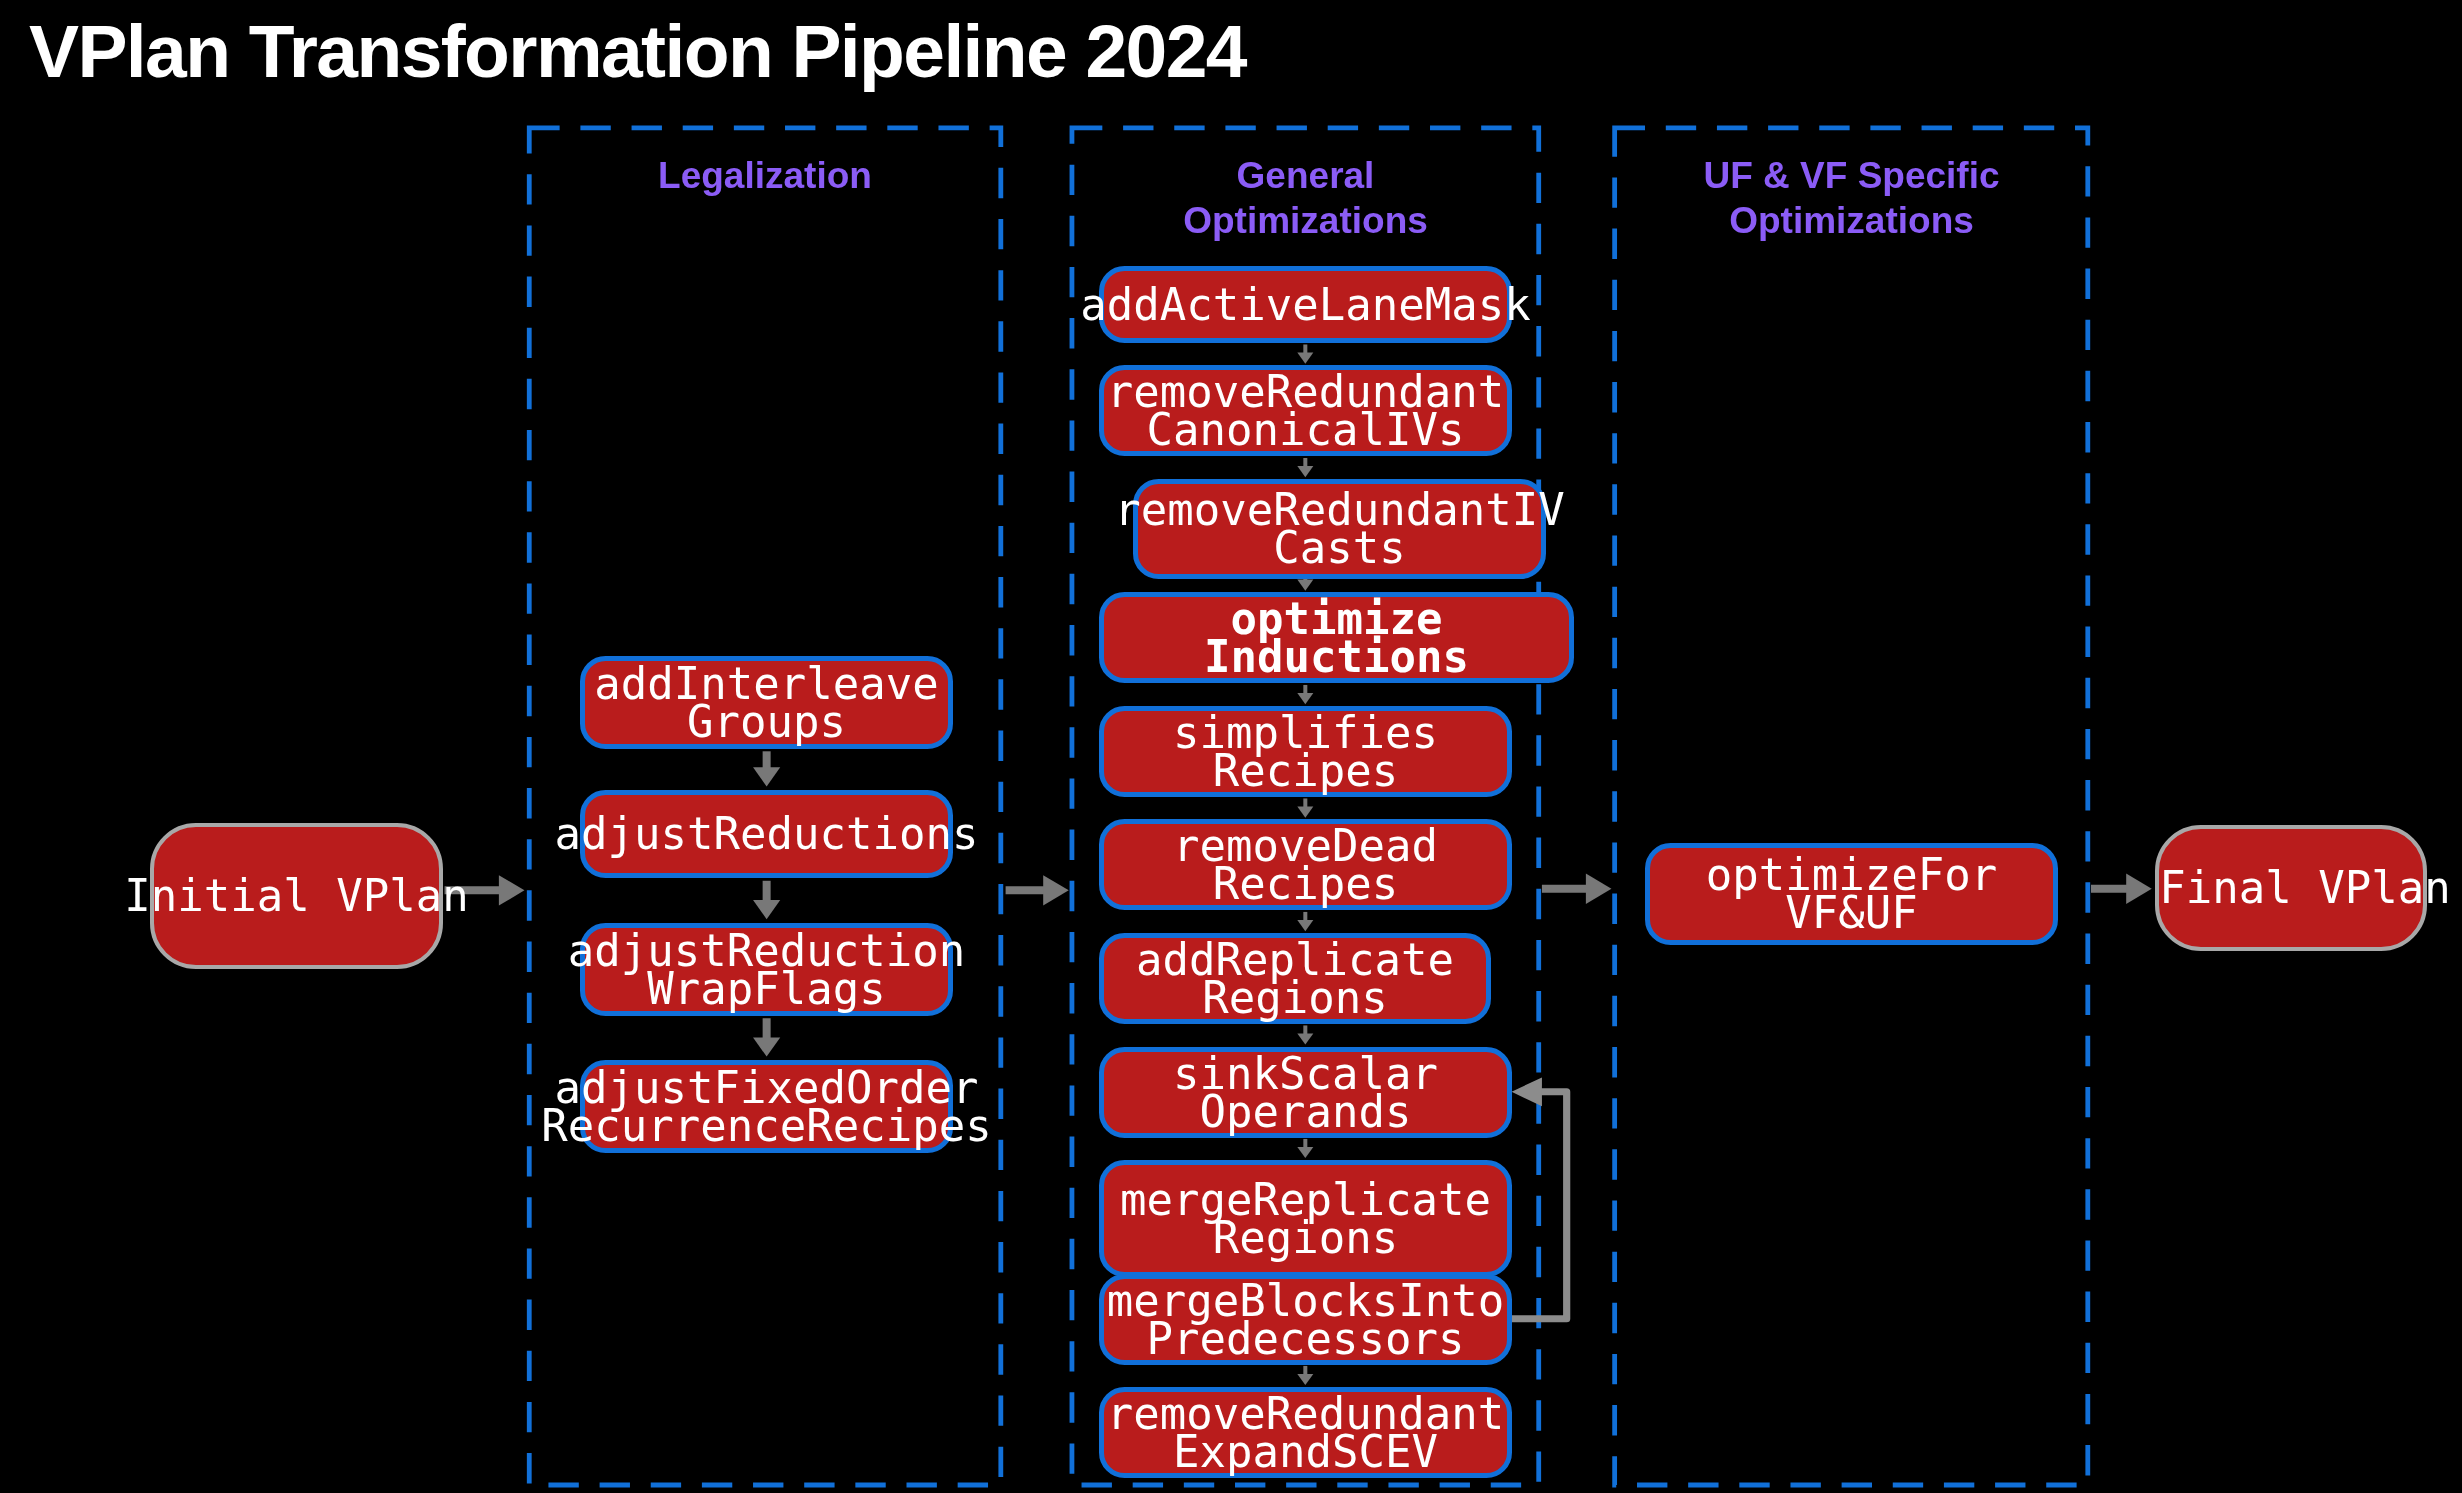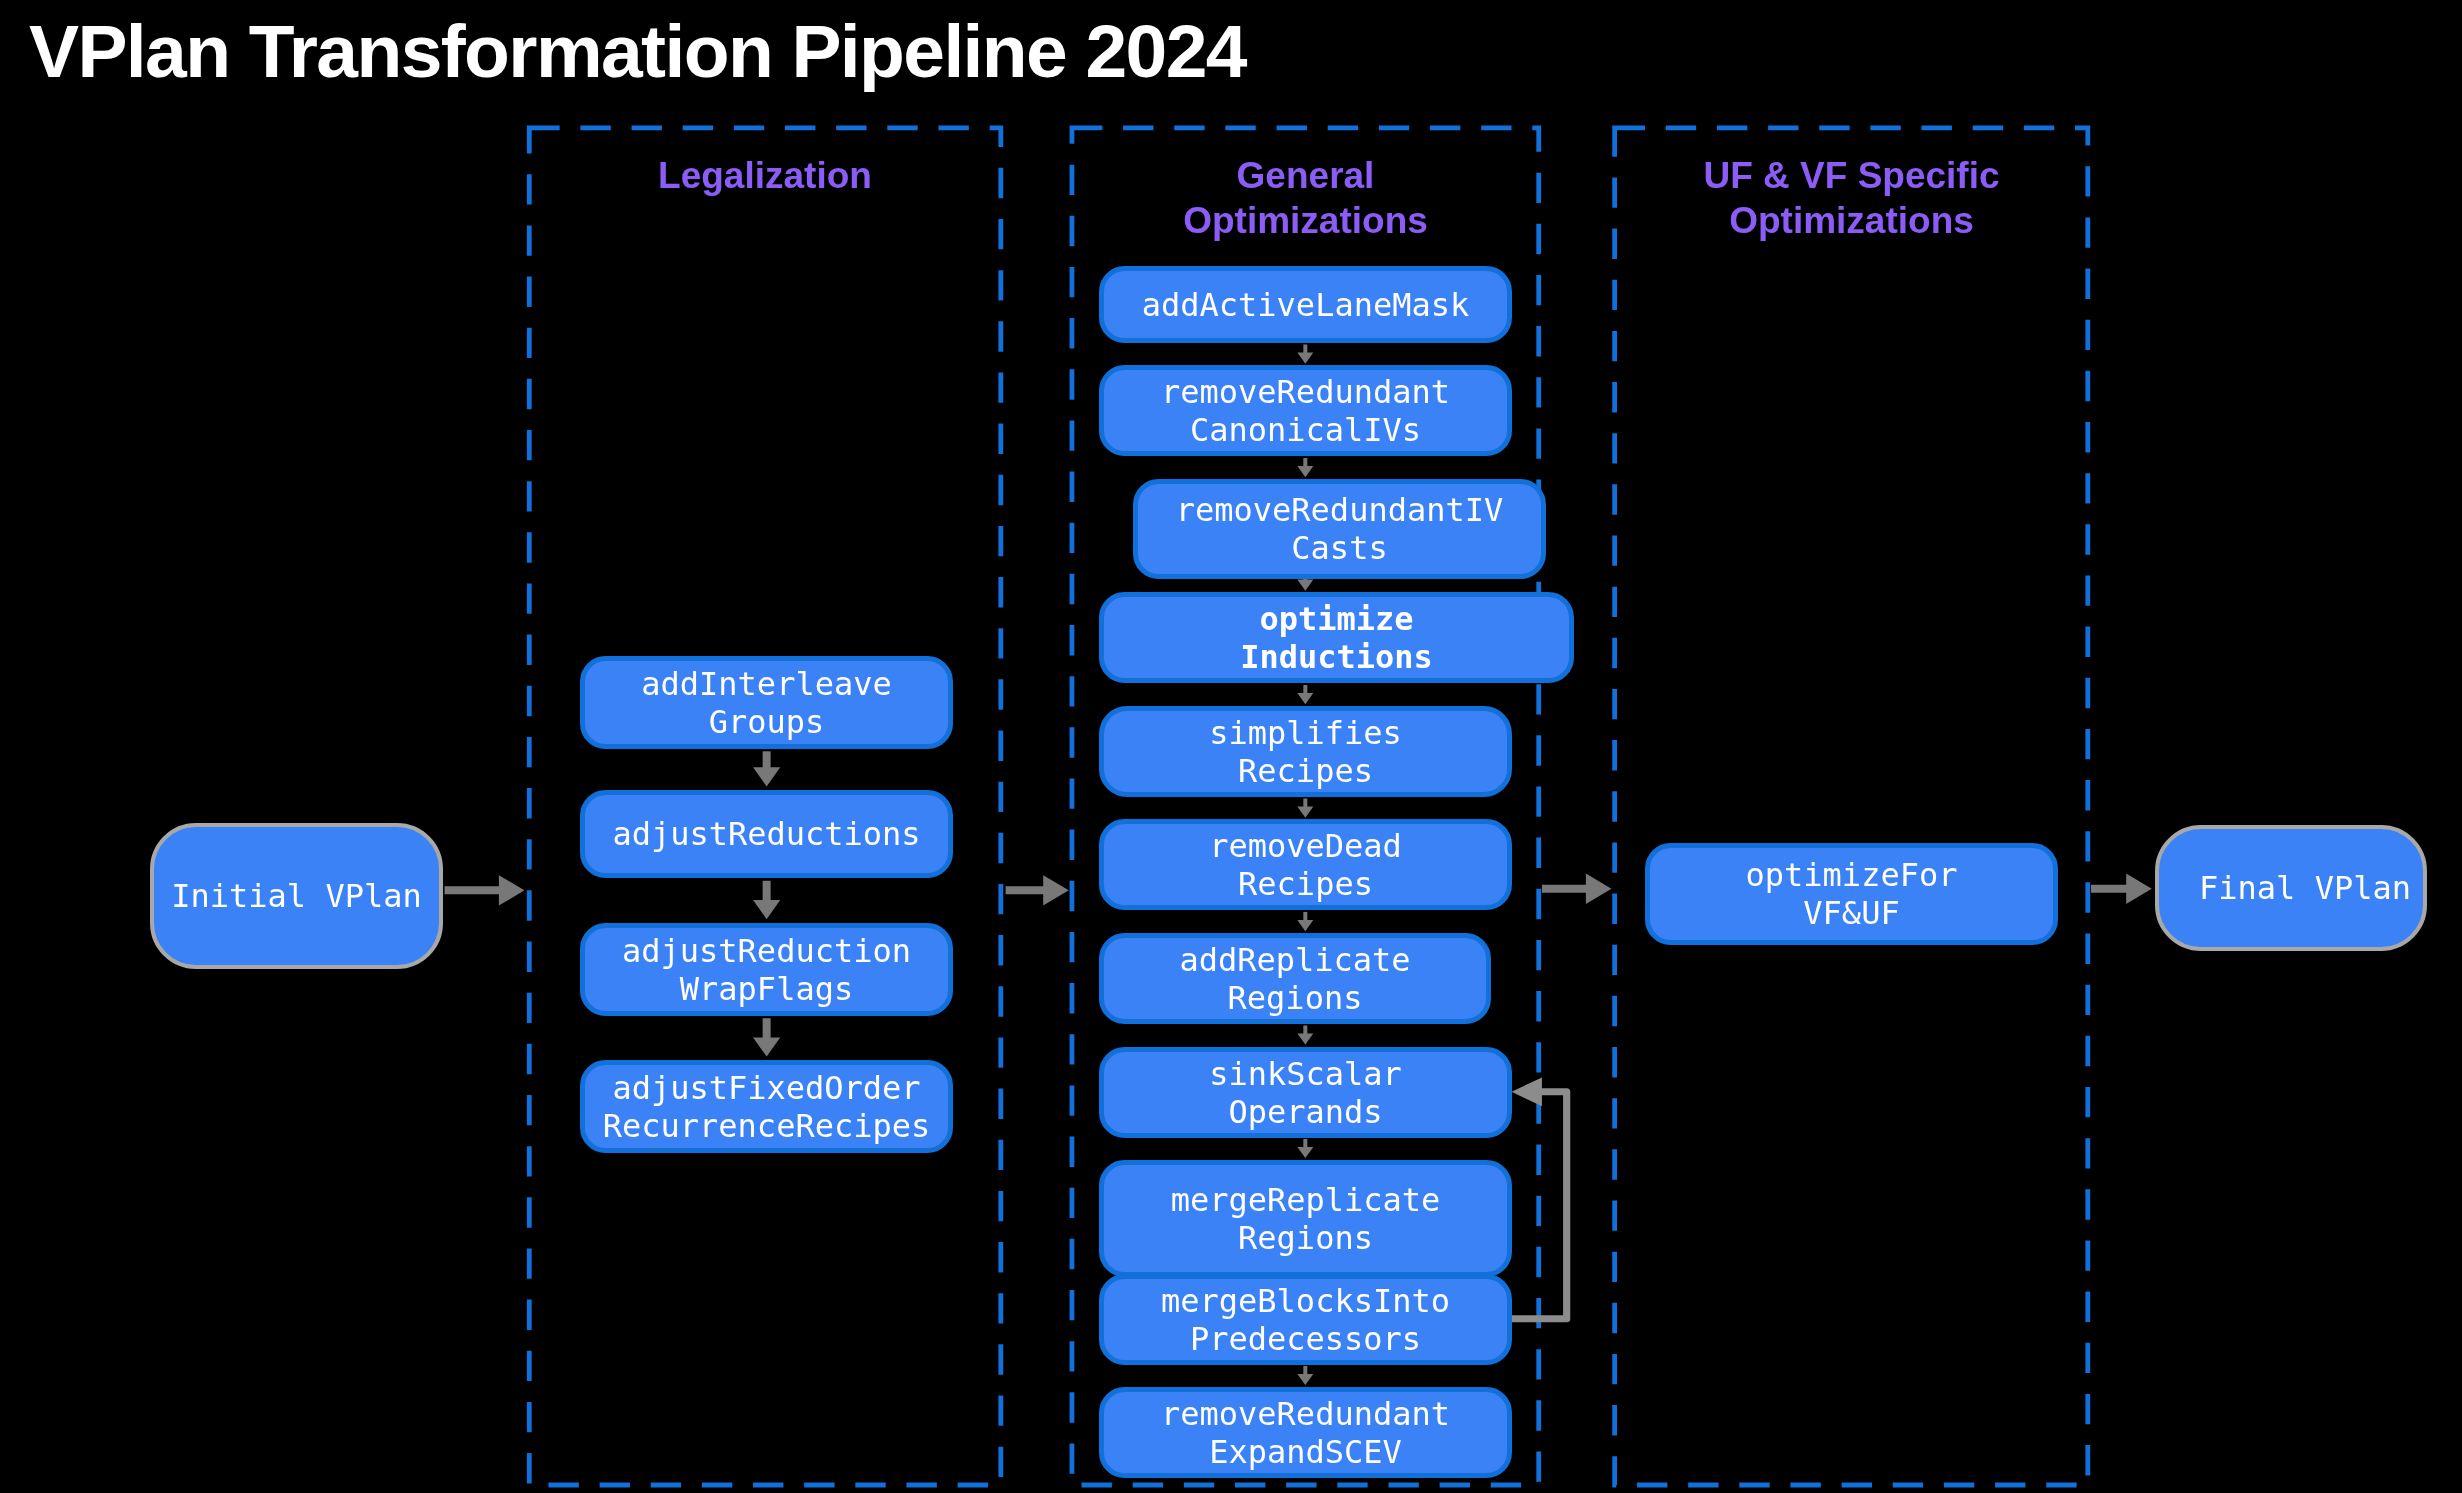--- a/index.html
+++ b/index.html
@@ -16,26 +16,26 @@
     font-family:"Liberation Sans",sans-serif;
   }
   #connectors{position:absolute;left:0;top:0;z-index:1;}
   .col-header{
     position:absolute;z-index:2;
     color:#8b5cf6;font-weight:bold;font-size:37px;line-height:45px;
     text-align:center;white-space:pre-line;
   }
   .node{
     position:absolute;z-index:3;box-sizing:border-box;
-    background:#3b82f6;color:#fff;
+    background:#b91c1c;color:#fff;
     border:5.6px solid #1170d9;border-radius:25.6px;
     display:flex;flex-direction:column;align-items:center;justify-content:center;
     text-align:center;
     font-family:"DejaVu Sans Mono","Liberation Mono",monospace;
-    font-size:32px;line-height:38px;white-space:nowrap;
+    font-size:44px;line-height:38px;white-space:nowrap;
   }
   .node.terminal{
     border:4.8px solid #a8a8a8;border-radius:46px;
   }
   .node .line{display:block;}
 </style>
 </head>
 <body>
 
 <div class="stage">
@@ -110,21 +110,21 @@
         <span class="line">CanonicalIVs</span>
       </div>
       <div class="node" style="left: 1133px; top: 479px; width: 413px; height: 100px;">
         <span class="line">removeRedundantIV</span>
         <span class="line">Casts</span>
       </div>
       <div class="node" style="left: 1099px; top: 592px; width: 475px; height: 91px; font-weight: bold;">
         <span class="line">optimize</span>
         <span class="line">Inductions</span>
       </div>
-      <div class="node" style="left: 1099px; top: 706px; width: 413px; height: 91px; border-radius: 28px;">
+      <div class="node" style="left: 1099px; top: 706px; width: 413px; height: 91px;">
         <span class="line">simplifies</span>
         <span class="line">Recipes</span>
       </div>
       <div class="node" style="left: 1099px; top: 819px; width: 413px; height: 91px;">
         <span class="line">removeDead</span>
         <span class="line">Recipes</span>
       </div>
       <div class="node" style="left: 1099px; top: 933px; width: 392px; height: 91px;">
         <span class="line">addReplicate</span>
         <span class="line">Regions</span>

